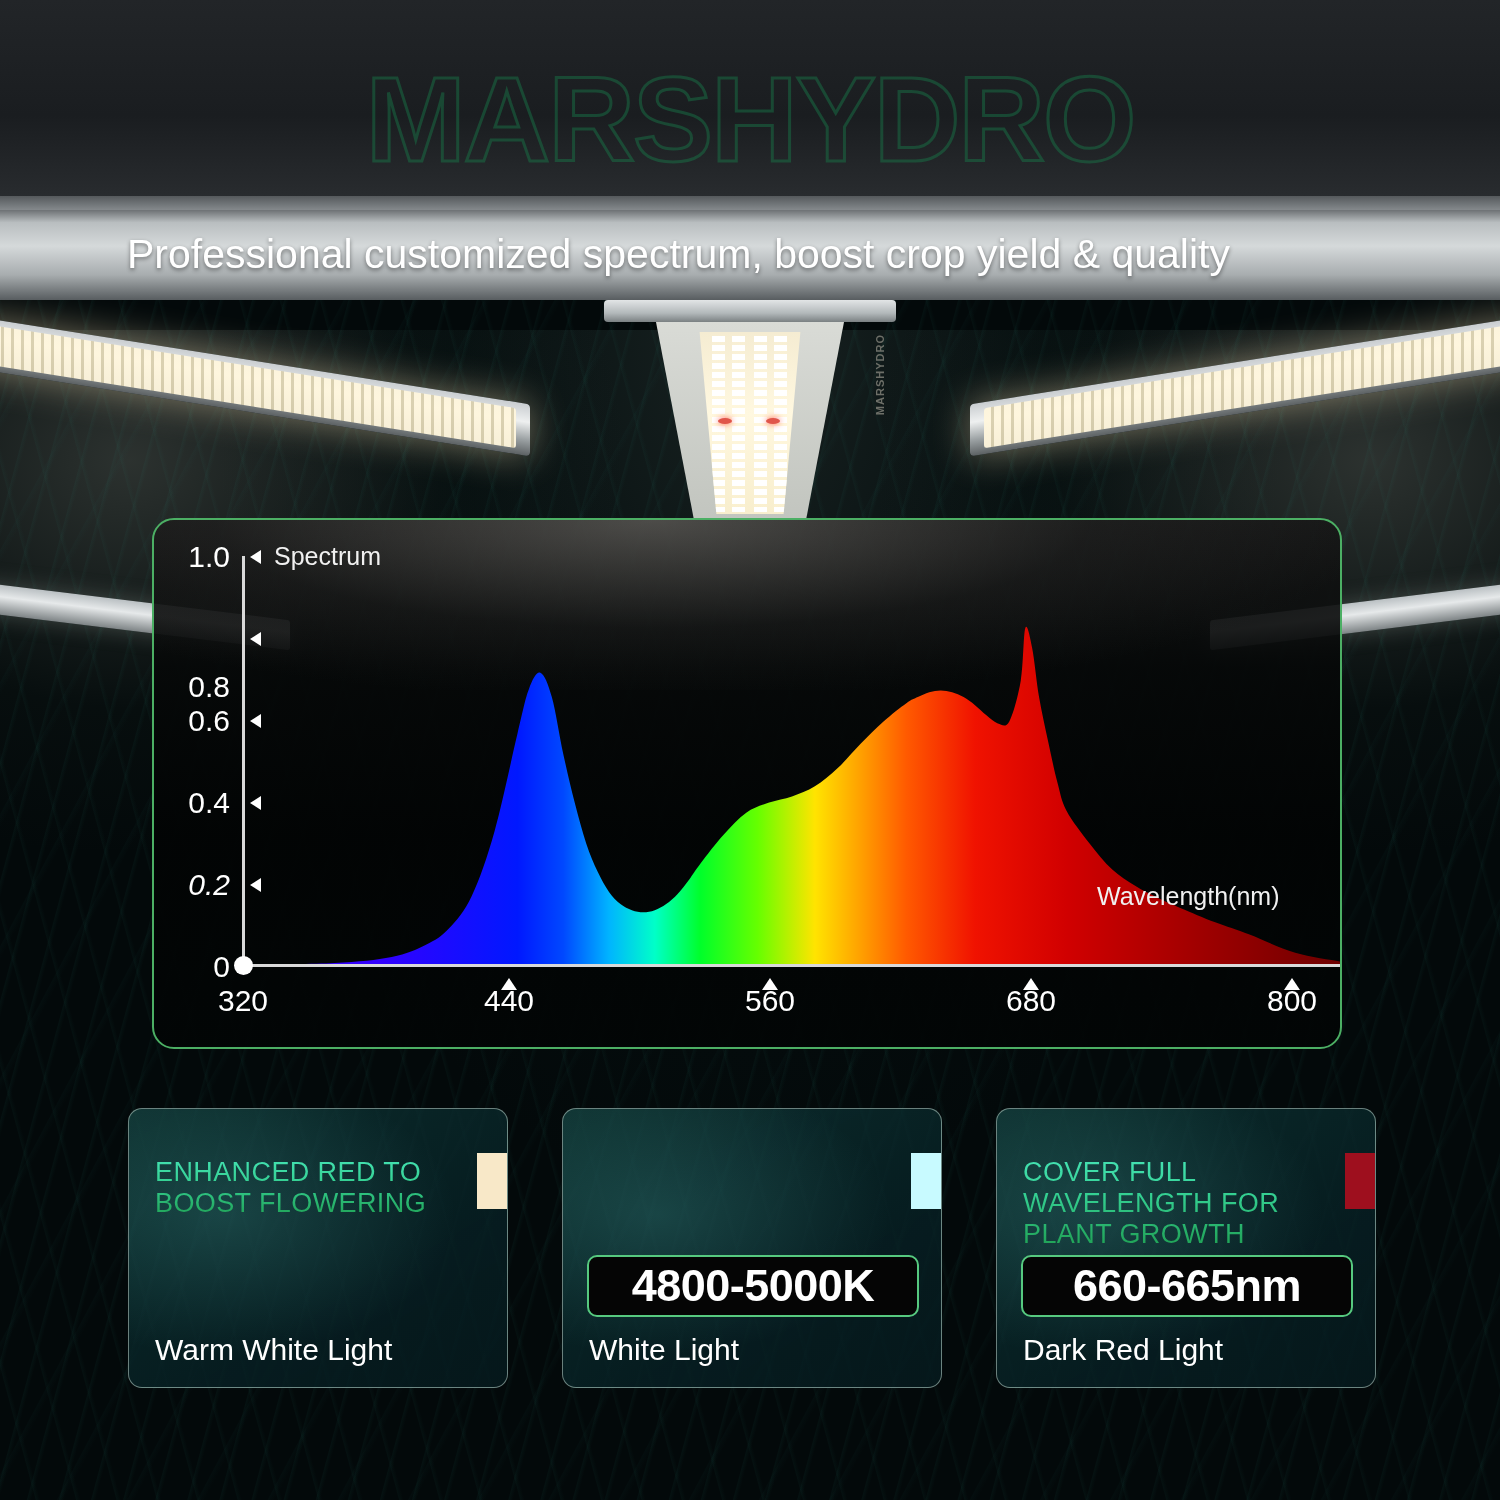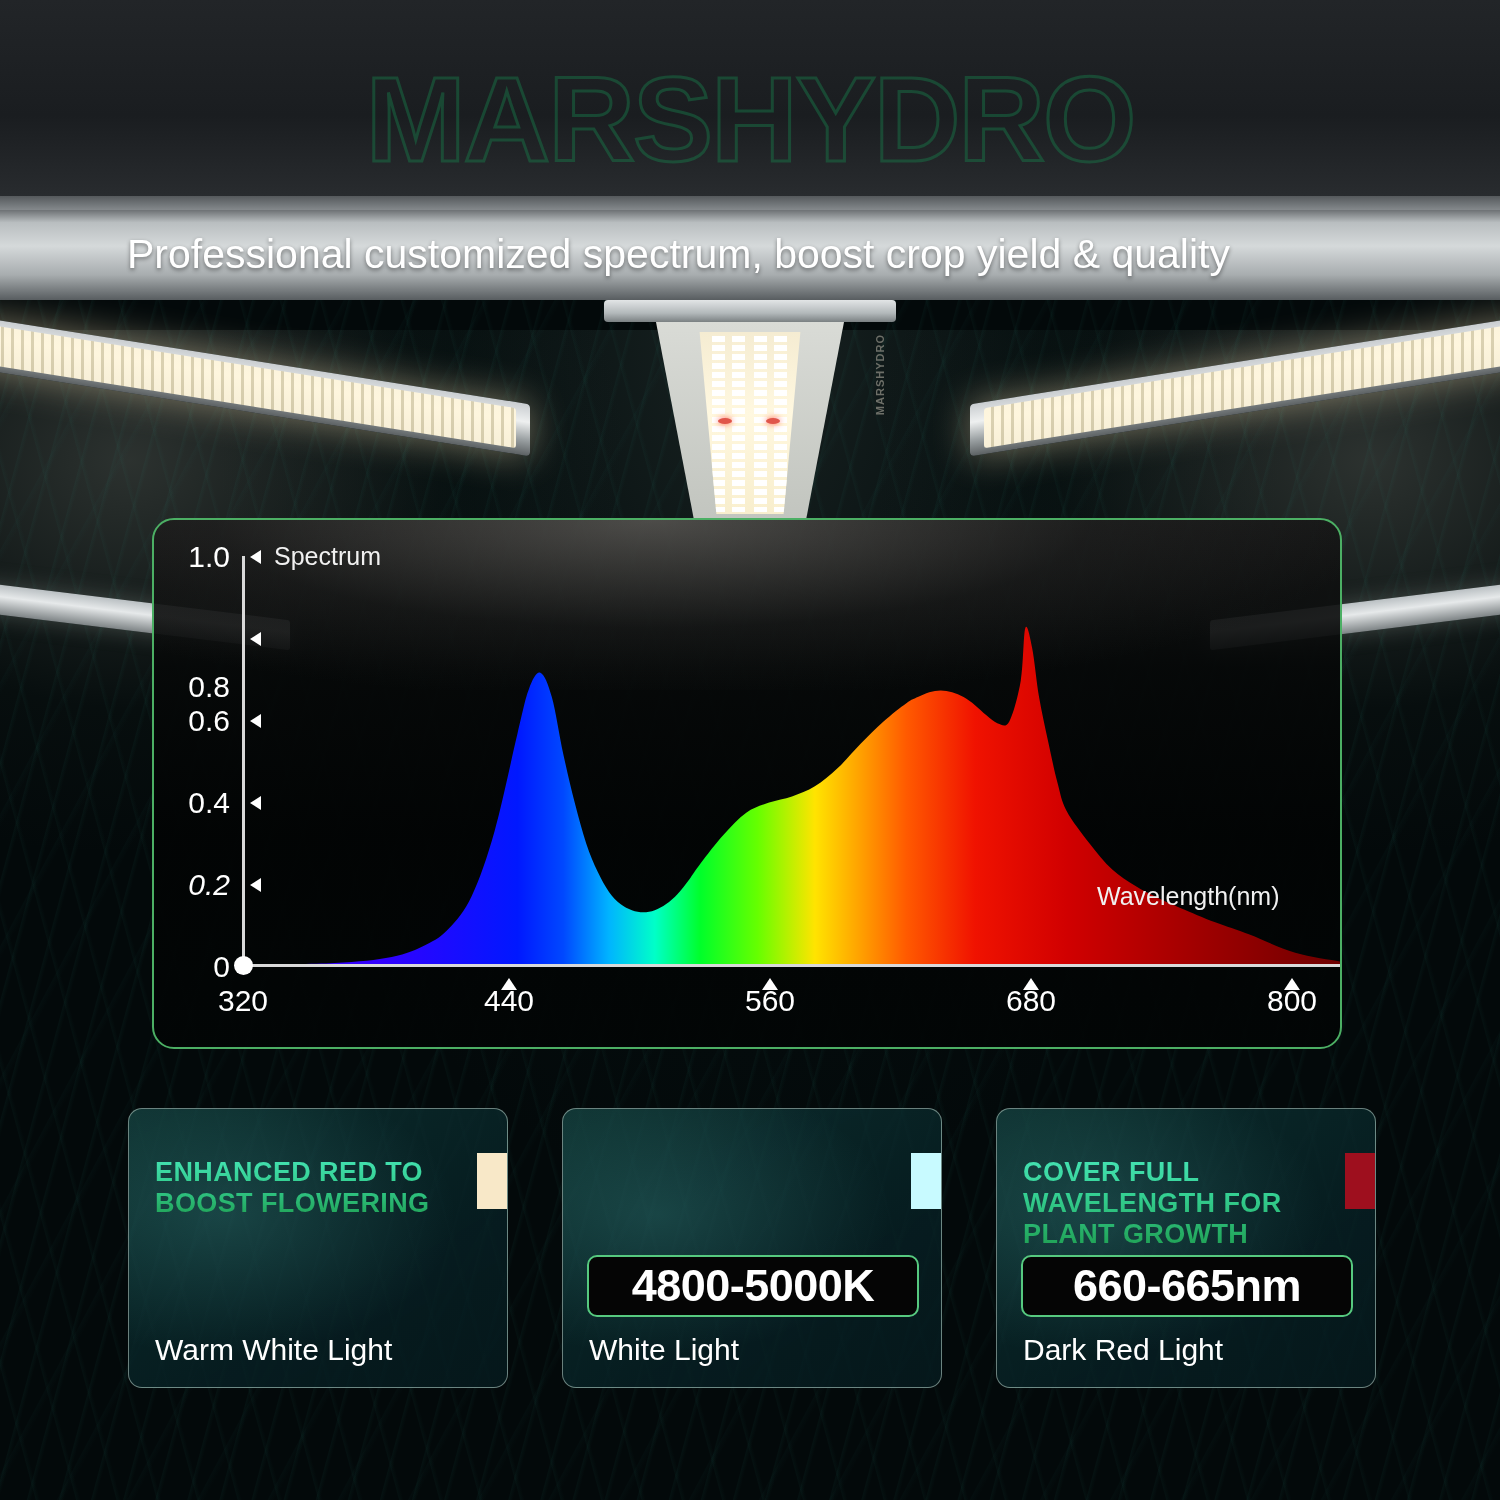--- a/index.html
+++ b/index.html
@@ -134,21 +134,21 @@
 
   
   #cards { position:absolute; left:128px; top:1108px; width:1248px; height:280px;
     display:flex; justify-content:space-between; }
   .card { position:relative; width:380px; height:280px; border-radius:14px;
     border:1.5px solid rgba(190,215,205,.55);
     background:linear-gradient(150deg, rgba(18,60,58,.80) 0%, rgba(12,48,50,.72) 30%, rgba(8,34,38,.78) 62%, rgba(6,26,30,.85) 100%);
     overflow:hidden; padding:48px 0 0 26px; }
   .card-sheen { position:absolute; inset:0;
     background:radial-gradient(ellipse at 25% 38%, rgba(90,200,195,.20) 0%, rgba(0,0,0,0) 58%); }
-  .card-h { position:relative; font-size:27px; font-weight:700; line-height:1.14;
+  .card-h { position:relative; font-size:27px; font-weight:400; line-height:1.14;
     letter-spacing:.4px;
     background:linear-gradient(180deg,#45e3b4 0%,#34cf91 42%,#1f9f52 100%);
     -webkit-background-clip:text; background-clip:text; color:transparent; }
   .swatch { position:absolute; right:0px; top:44px; width:30px; height:56px; }
   .pill { position:absolute; left:24px; top:146px; width:332px; height:62px;
     border:2px solid #56c97f; border-radius:10px; background:#050505;
     display:flex; align-items:center; justify-content:center; }
   .pill span { color:#fff; font-size:45px; font-weight:900; letter-spacing:-.5px; }
   .card-sub { position:absolute; left:26px; top:224px; color:#fff;
     font-size:30px; font-weight:400; }

